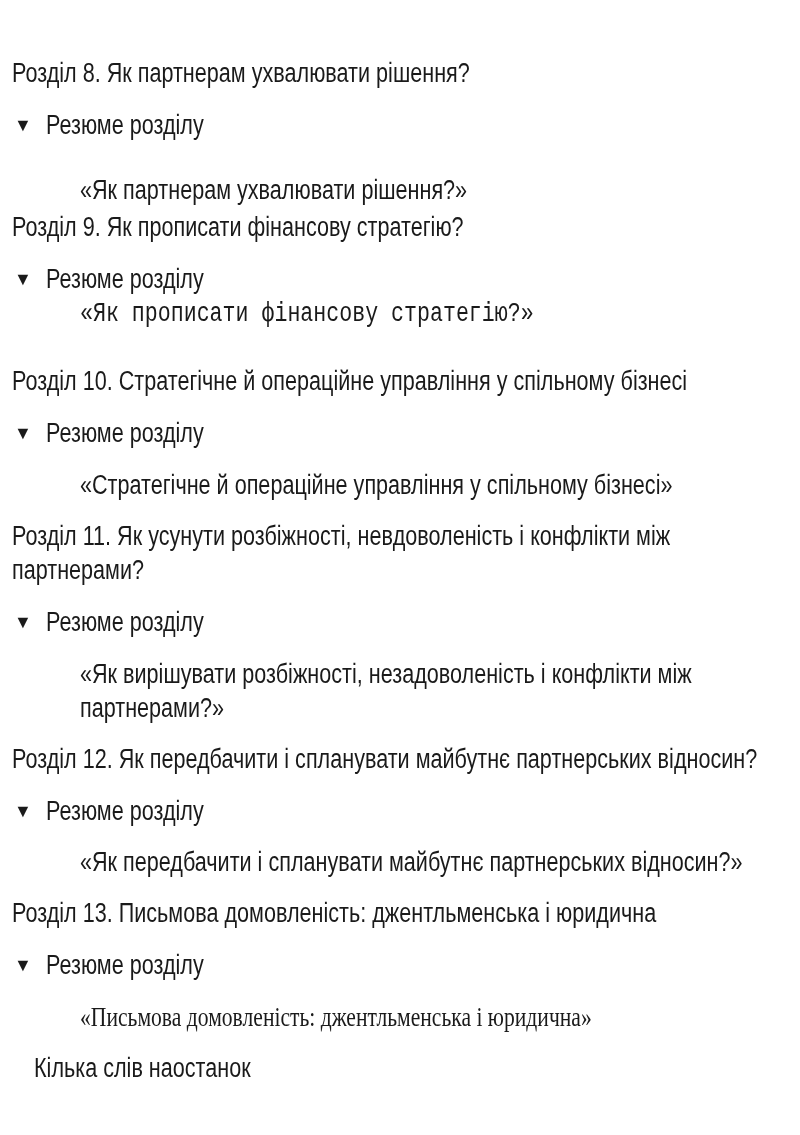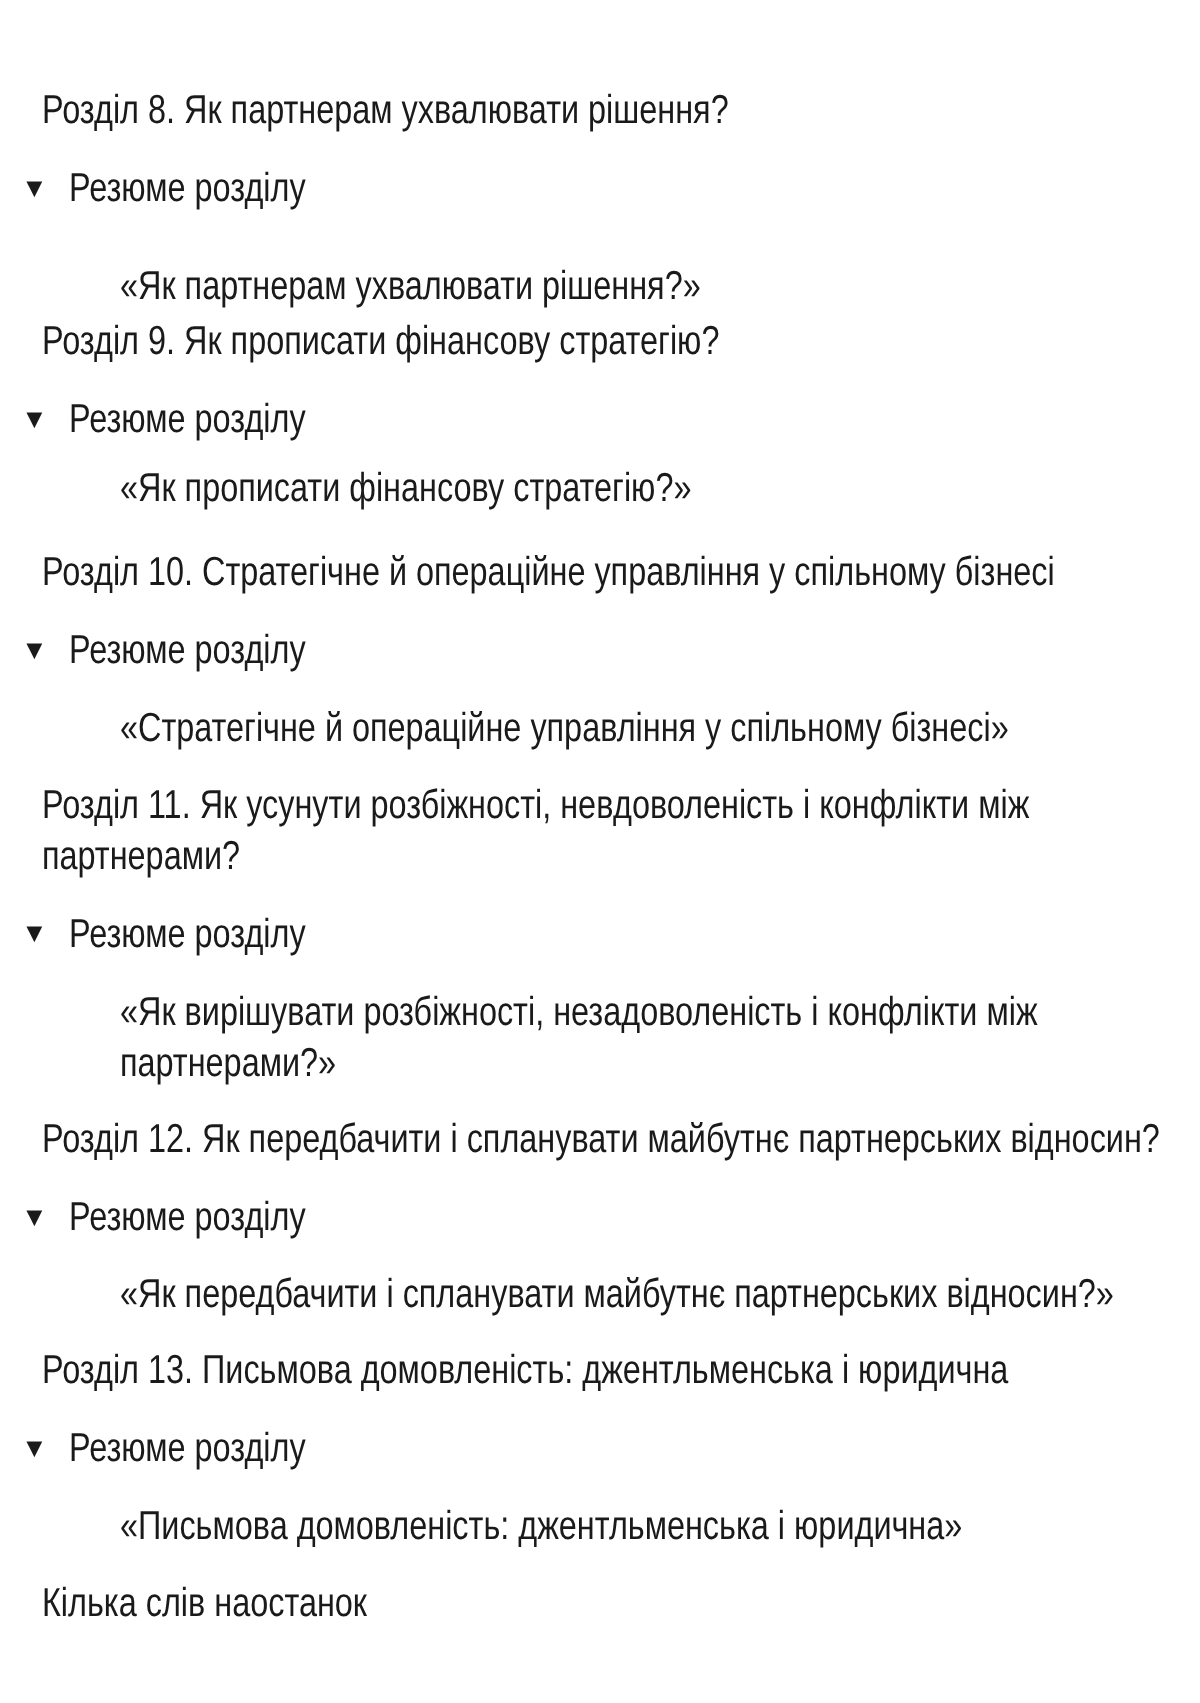--- a/index.html
+++ b/index.html
@@ -1,41 +1,41 @@
 <!DOCTYPE html>
 <html><head>
 <meta charset="utf-8">
 <style>
   html, body { margin:0; padding:0; background:#ffffff; }
   body { width:800px; height:1135px; overflow:hidden; position:relative;
          font-family:"Liberation Sans", sans-serif; color:#1a1a1a; }
   .row { position:absolute; left:0; white-space:nowrap; font-size:27px; line-height:34px; }
   .txt { display:inline-block; transform:scaleX(0.80); transform-origin:left center; }
-  .chap { left:28px; }
+  .chap { left:12px; }
   .sum { left:14px; }
   .tri { position:absolute; left:0; top:0; font-size:18px; line-height:34px; }
   .sum .txt { margin-left:32px; }
   .quote { left:80px; }
 </style>
 </head>
 <body>
 
 <div id="toc">
     <div class="row chap" style="top: 56px;"><span class="txt">Розділ 8. Як партнерам ухвалювати рішення?</span></div>
     <div class="row sum" style="top: 108px;"><span class="tri">▼</span><span class="txt">Резюме розділу</span></div>
     <div class="row quote" style="top: 173px;"><span class="txt">«Як партнерам ухвалювати рішення?»</span></div>
     <div class="row chap" style="top: 210px;"><span class="txt">Розділ 9. Як прописати фінансову стратегію?</span></div>
     <div class="row sum" style="top: 262px;"><span class="tri">▼</span><span class="txt">Резюме розділу</span></div>
-    <div class="row quote" style="top: 308px;"><span class="txt">«Як прописати фінансову стратегію?»</span></div>
+    <div class="row quote" style="top: 297px; font-family: Liberation Mono, monospace;"><span class="txt">«Як прописати фінансову стратегію?»</span></div>
     <div class="row chap" style="top: 364px;"><span class="txt">Розділ 10. Стратегічне й операційне управління у спільному бізнесі</span></div>
     <div class="row sum" style="top: 416px;"><span class="tri">▼</span><span class="txt">Резюме розділу</span></div>
     <div class="row quote" style="top: 468px;"><span class="txt">«Стратегічне й операційне управління у спільному бізнесі»</span></div>
     <div class="row chap" style="top: 519px;"><span class="txt">Розділ 11. Як усунути розбіжності, невдоволеність і конфлікти між</span><br><span class="txt">партнерами?</span></div>
     <div class="row sum" style="top: 605px;"><span class="tri">▼</span><span class="txt">Резюме розділу</span></div>
     <div class="row quote" style="top: 657px;"><span class="txt">«Як вирішувати розбіжності, незадоволеність і конфлікти між</span><br><span class="txt">партнерами?»</span></div>
     <div class="row chap" style="top: 742px;"><span class="txt">Розділ 12. Як передбачити і спланувати майбутнє партнерських відносин?</span></div>
     <div class="row sum" style="top: 794px;"><span class="tri">▼</span><span class="txt">Резюме розділу</span></div>
     <div class="row quote" style="top: 845px;"><span class="txt">«Як передбачити і спланувати майбутнє партнерських відносин?»</span></div>
     <div class="row chap" style="top: 896px;"><span class="txt">Розділ 13. Письмова домовленість: джентльменська і юридична</span></div>
     <div class="row sum" style="top: 948px;"><span class="tri">▼</span><span class="txt">Резюме розділу</span></div>
-    <div class="row quote" style="top: 1000px;"><span class="txt">«Письмова домовленість: джентльменська і юридична»</span></div>
-    <div class="row chap" style="top: 1051px;"><span class="txt">Кілька слів наостанок</span></div>
+    <div class="row quote" style="top: 1000px; font-family: Liberation Serif, serif;"><span class="txt">«Письмова домовленість: джентльменська і юридична»</span></div>
+    <div class="row chap" style="top: 1051px; margin-left: 22px;"><span class="txt">Кілька слів наостанок</span></div>
   </div>
 
 </body></html>

